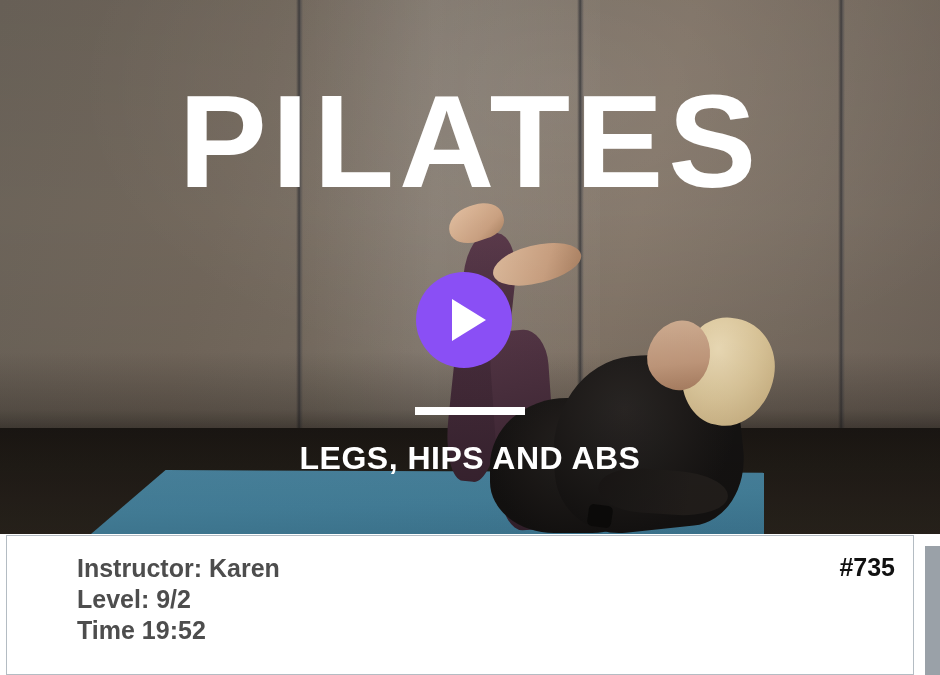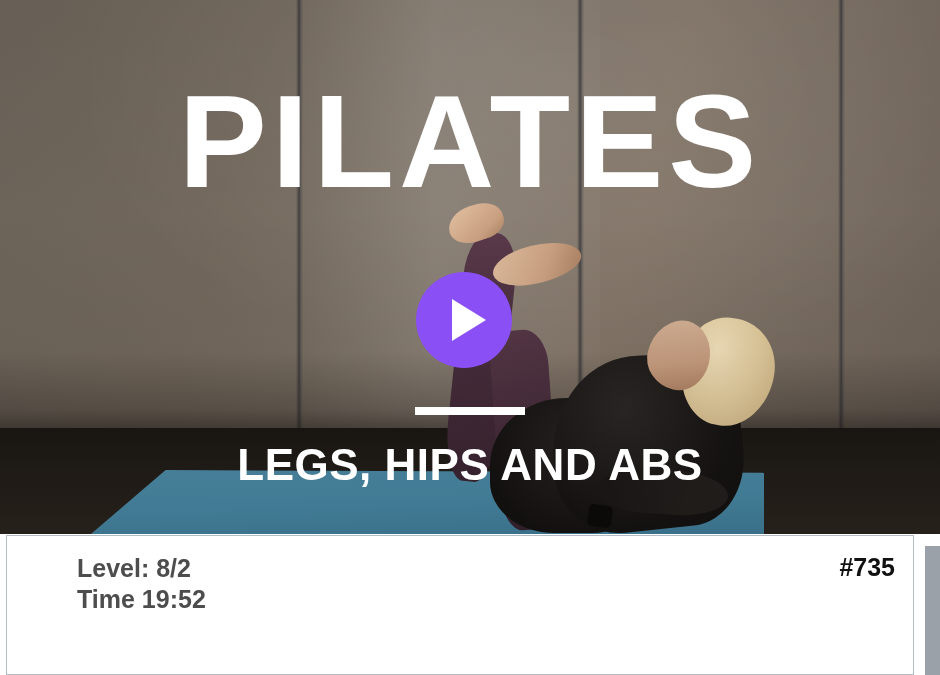--- a/index.html
+++ b/index.html
@@ -211,21 +211,21 @@
     background: #ffffff;
   }
   .hero-subtitle {
     position: absolute;
     left: 0; top: 440px;
     width: 940px;
     text-align: center;
     color: #ffffff;
     font-family: "Liberation Sans", sans-serif;
     font-weight: bold;
-    font-size: 44px;
+    font-size: 32px;
     letter-spacing: 0.5px;
     white-space: nowrap;
   }
 
   
   .info-card {
     position: absolute;
     left: 6px; top: 535px;
     width: 908px;
     height: 140px;
@@ -310,21 +310,22 @@
     </div>
 
     <div class="hero-divider"></div>
 
     <div class="hero-subtitle">LEGS, HIPS AND ABS</div>
   </div>
 
   <div class="info-card">
     <div class="info-inner">
       <div class="info-lines">
-        <div class="info-line">Level: 8/2</div>
+        <div class="info-line">Instructor: Karen</div>
+        <div class="info-line">Level: 9/2</div>
         <div class="info-line">Time 19:52</div>
       </div>
       <div class="class-number">#735</div>
     </div>
   </div>
 
   <div class="scrollbar-track"></div>
   <div class="scrollbar-thumb"></div>
 
 </div>

